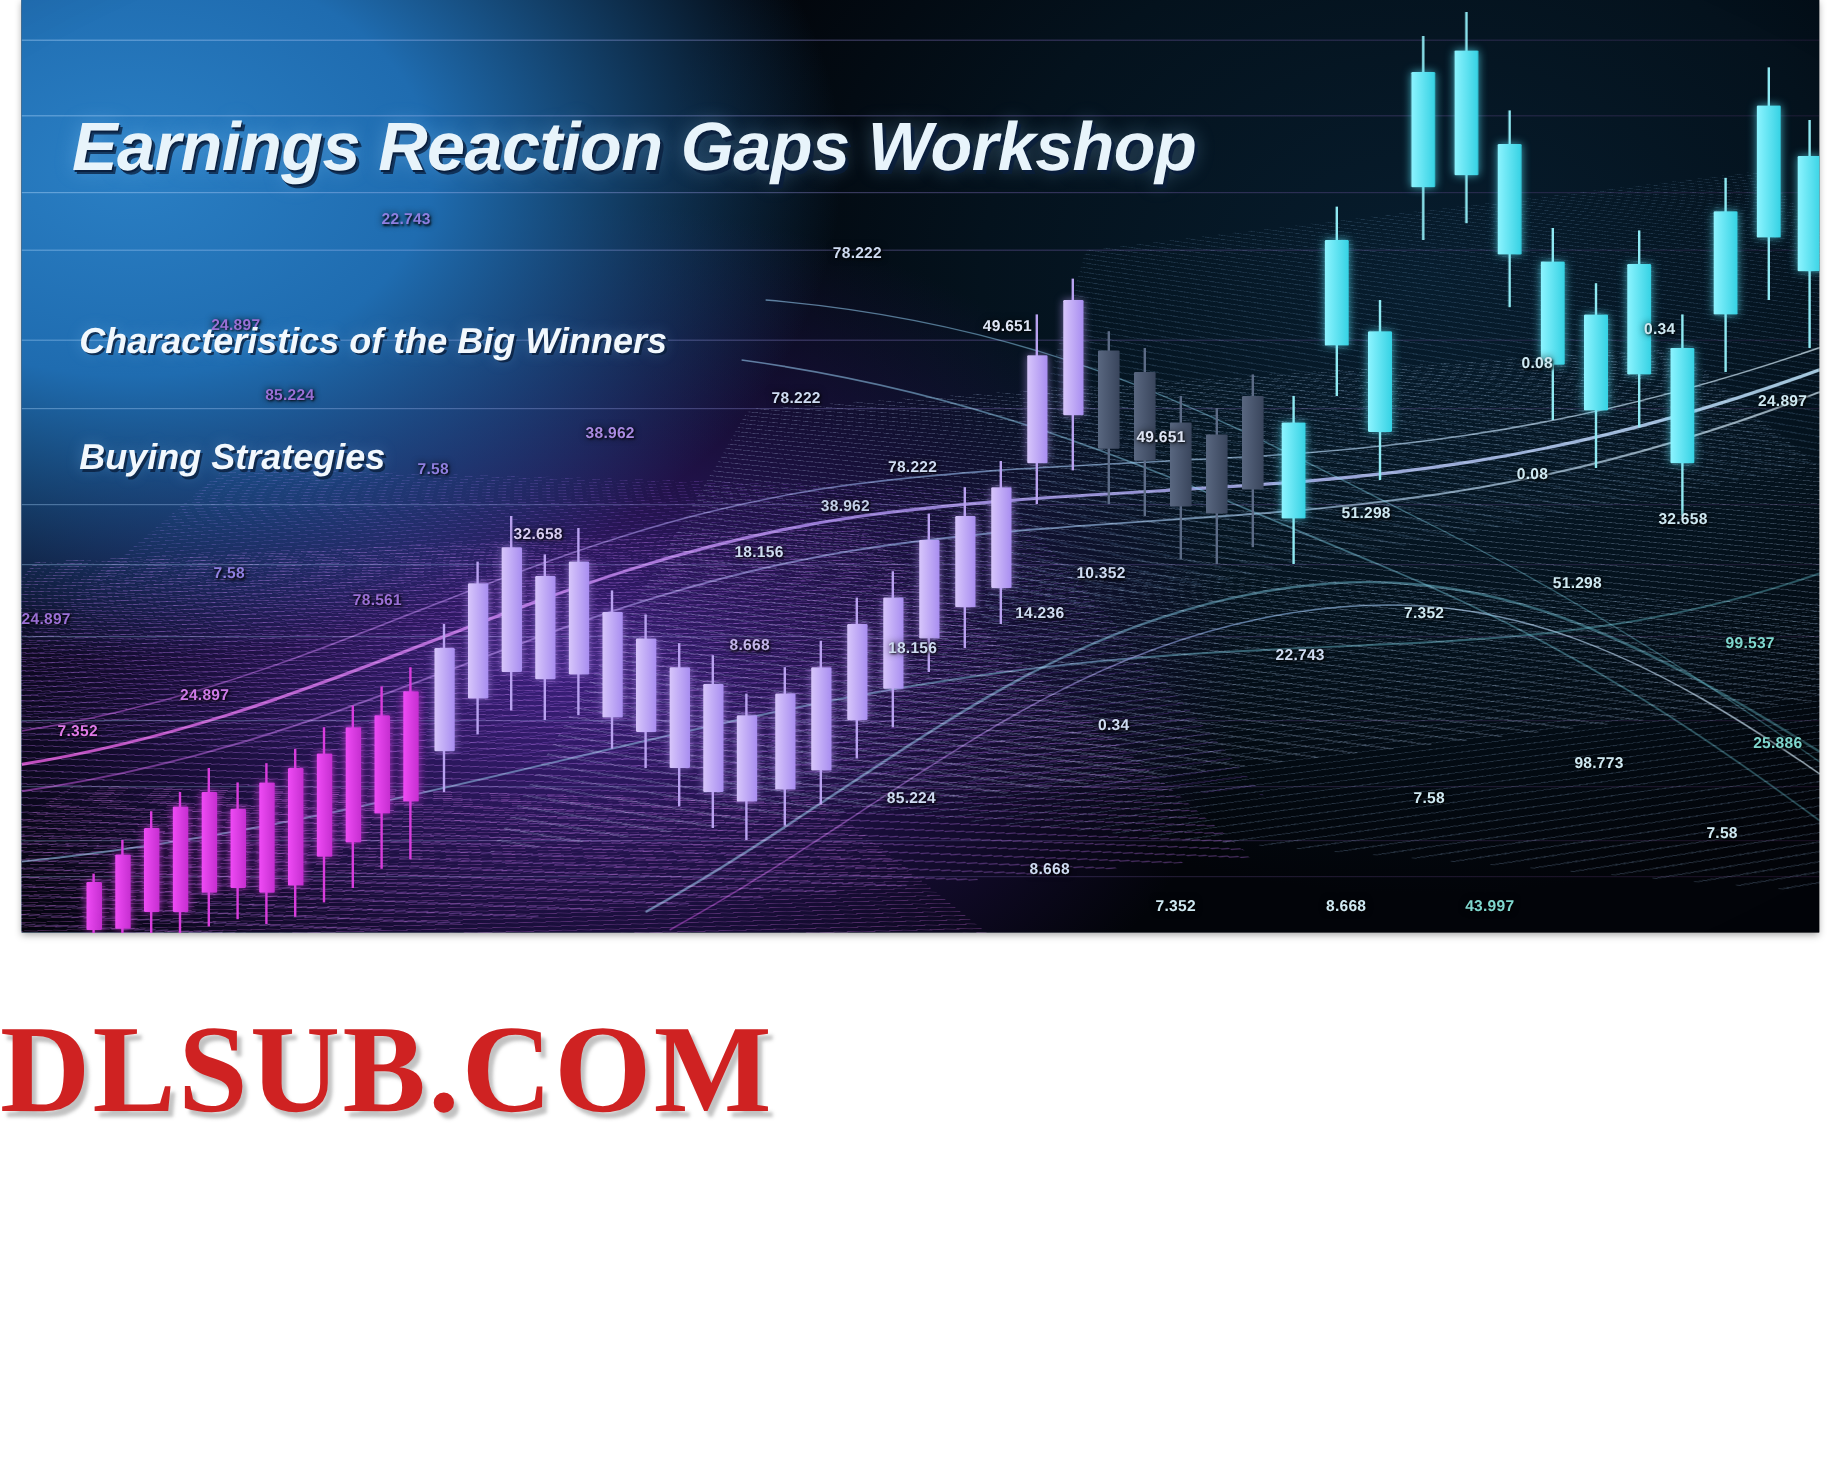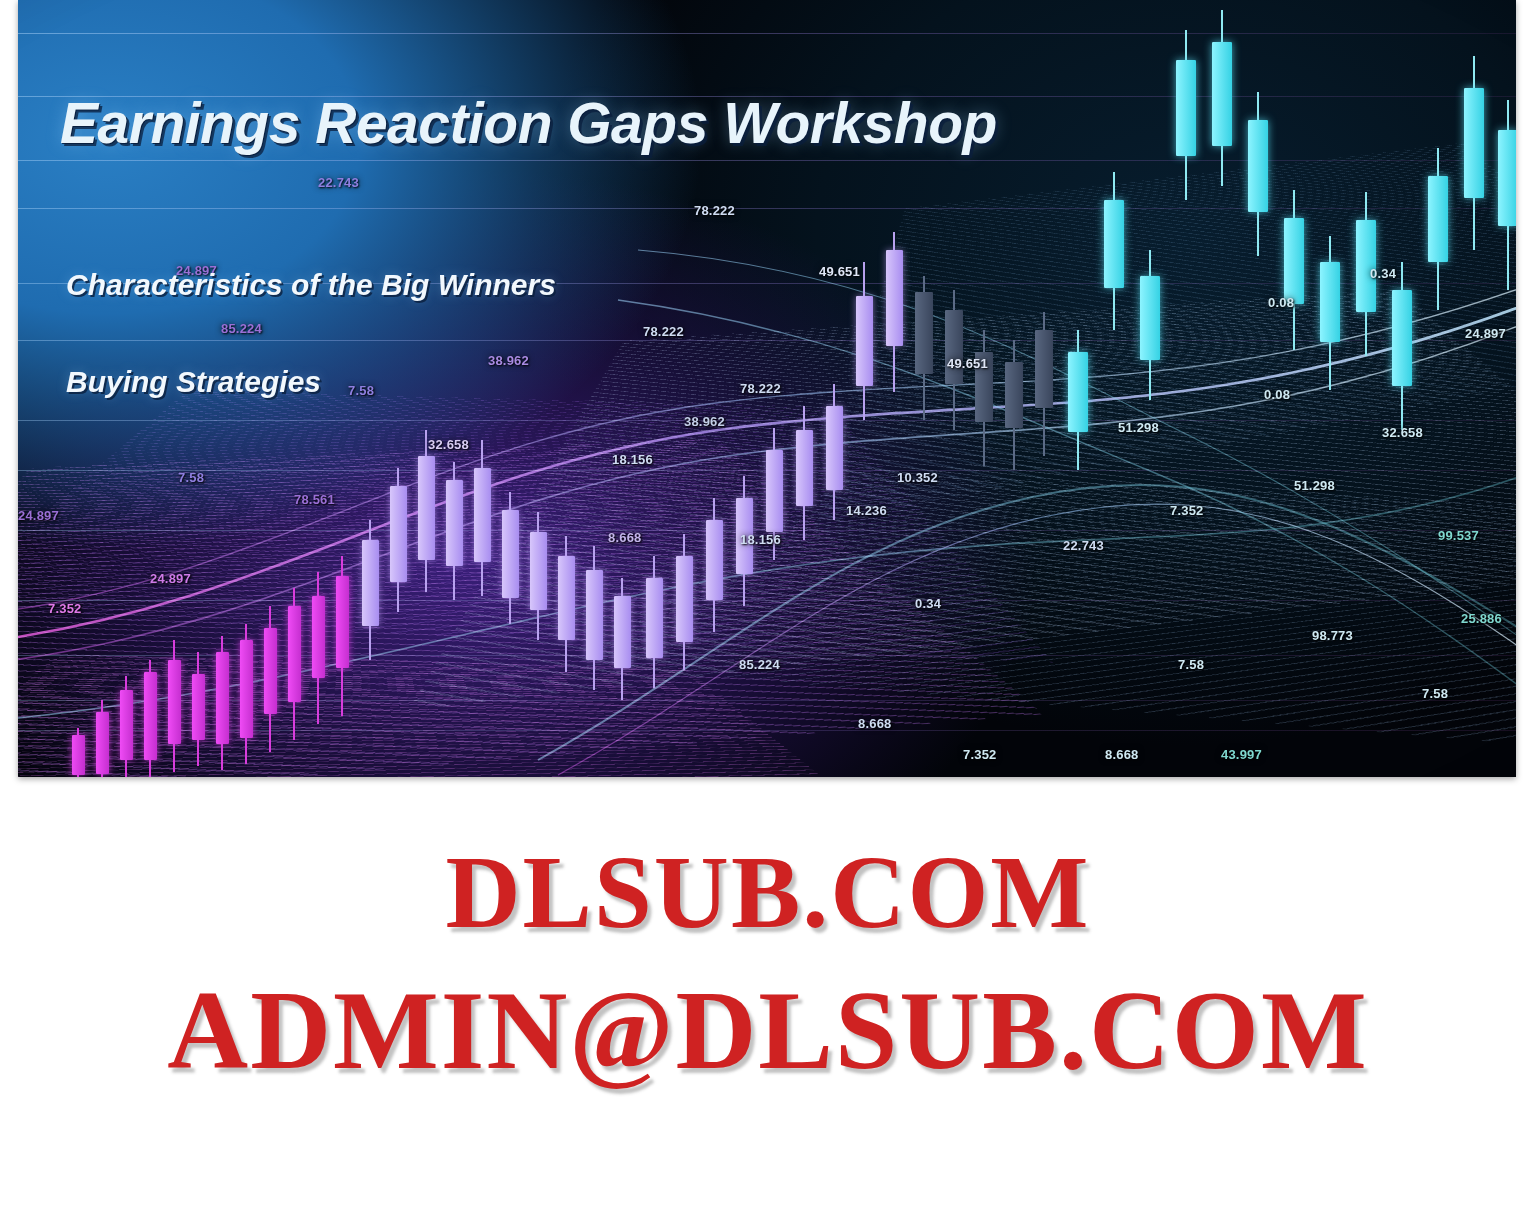--- a/index.html
+++ b/index.html
@@ -111,21 +111,21 @@
   .hsub2{
     position:absolute;left:48px;top:365px;
     font-family:"Liberation Sans",sans-serif;
     font-style:italic;font-weight:700;font-size:30px;
     color:#f2f8fd;
     text-shadow:2px 2px 0 rgba(10,30,60,.8), 0 0 12px rgba(150,210,255,.3);
   }
 
   
   .wm{
-    position:absolute;width:100%;text-align:center;
+    position:absolute;width:100%;text-align:left;
     font-family:"Liberation Serif",serif;
     font-weight:700;color:#cf2222;
     letter-spacing:2px;
     -webkit-text-stroke:5px #ffffff;
     paint-order:stroke fill;
     text-shadow:4px 5px 3px rgba(120,120,120,.45);
   }
   .wm span{position:relative;}
   #wm1{top:832px;font-size:104px;}
   #wm2{top:966px;font-size:112px;}
@@ -436,17 +436,14 @@
     <div id="headline">
       <div class="htitle">Earnings Reaction Gaps Workshop</div>
       <div class="hsub1">Characteristics of the Big Winners</div>
       <div class="hsub2">Buying Strategies</div>
     </div>
   </div>
 
   <div class="wm" id="wm1">
     <span>DLSUB.COM</span>
   </div>
-  <div class="wm" id="wm2">
-    <span>ADMIN@DLSUB.COM</span>
-  </div>
 
 </div>
 
 </body></html>

